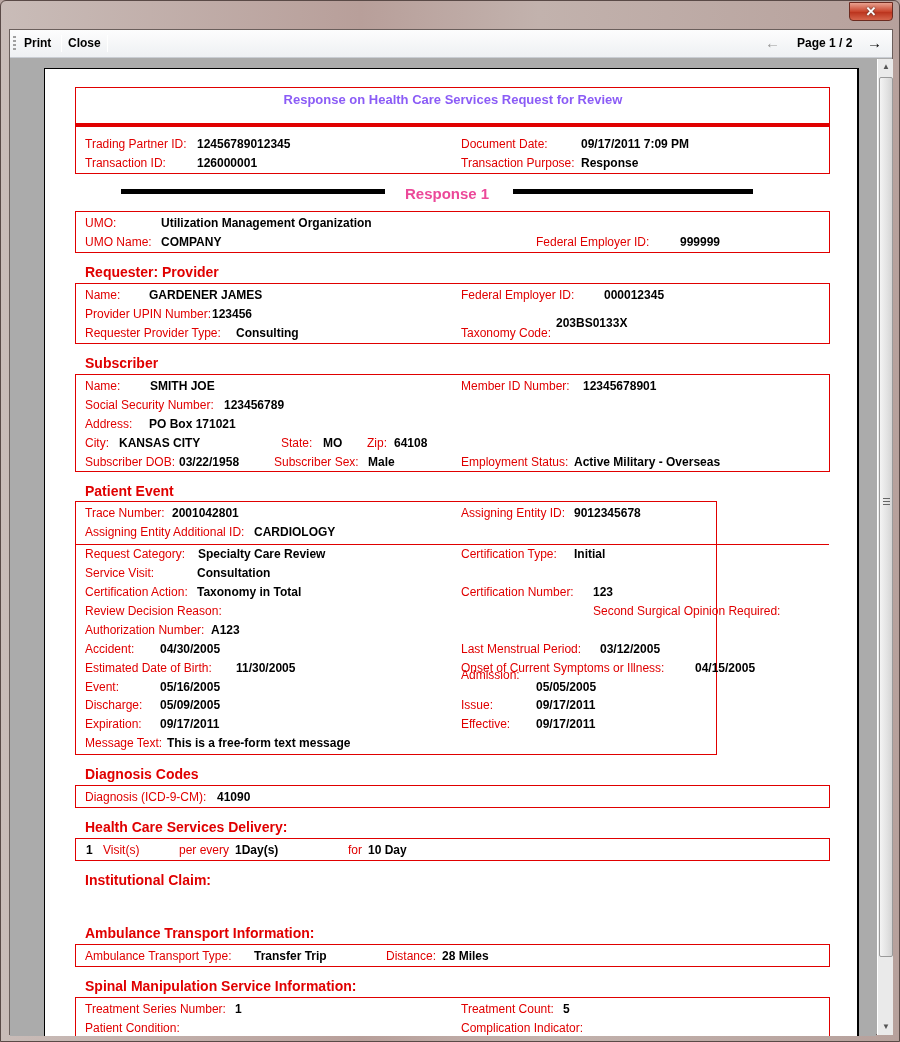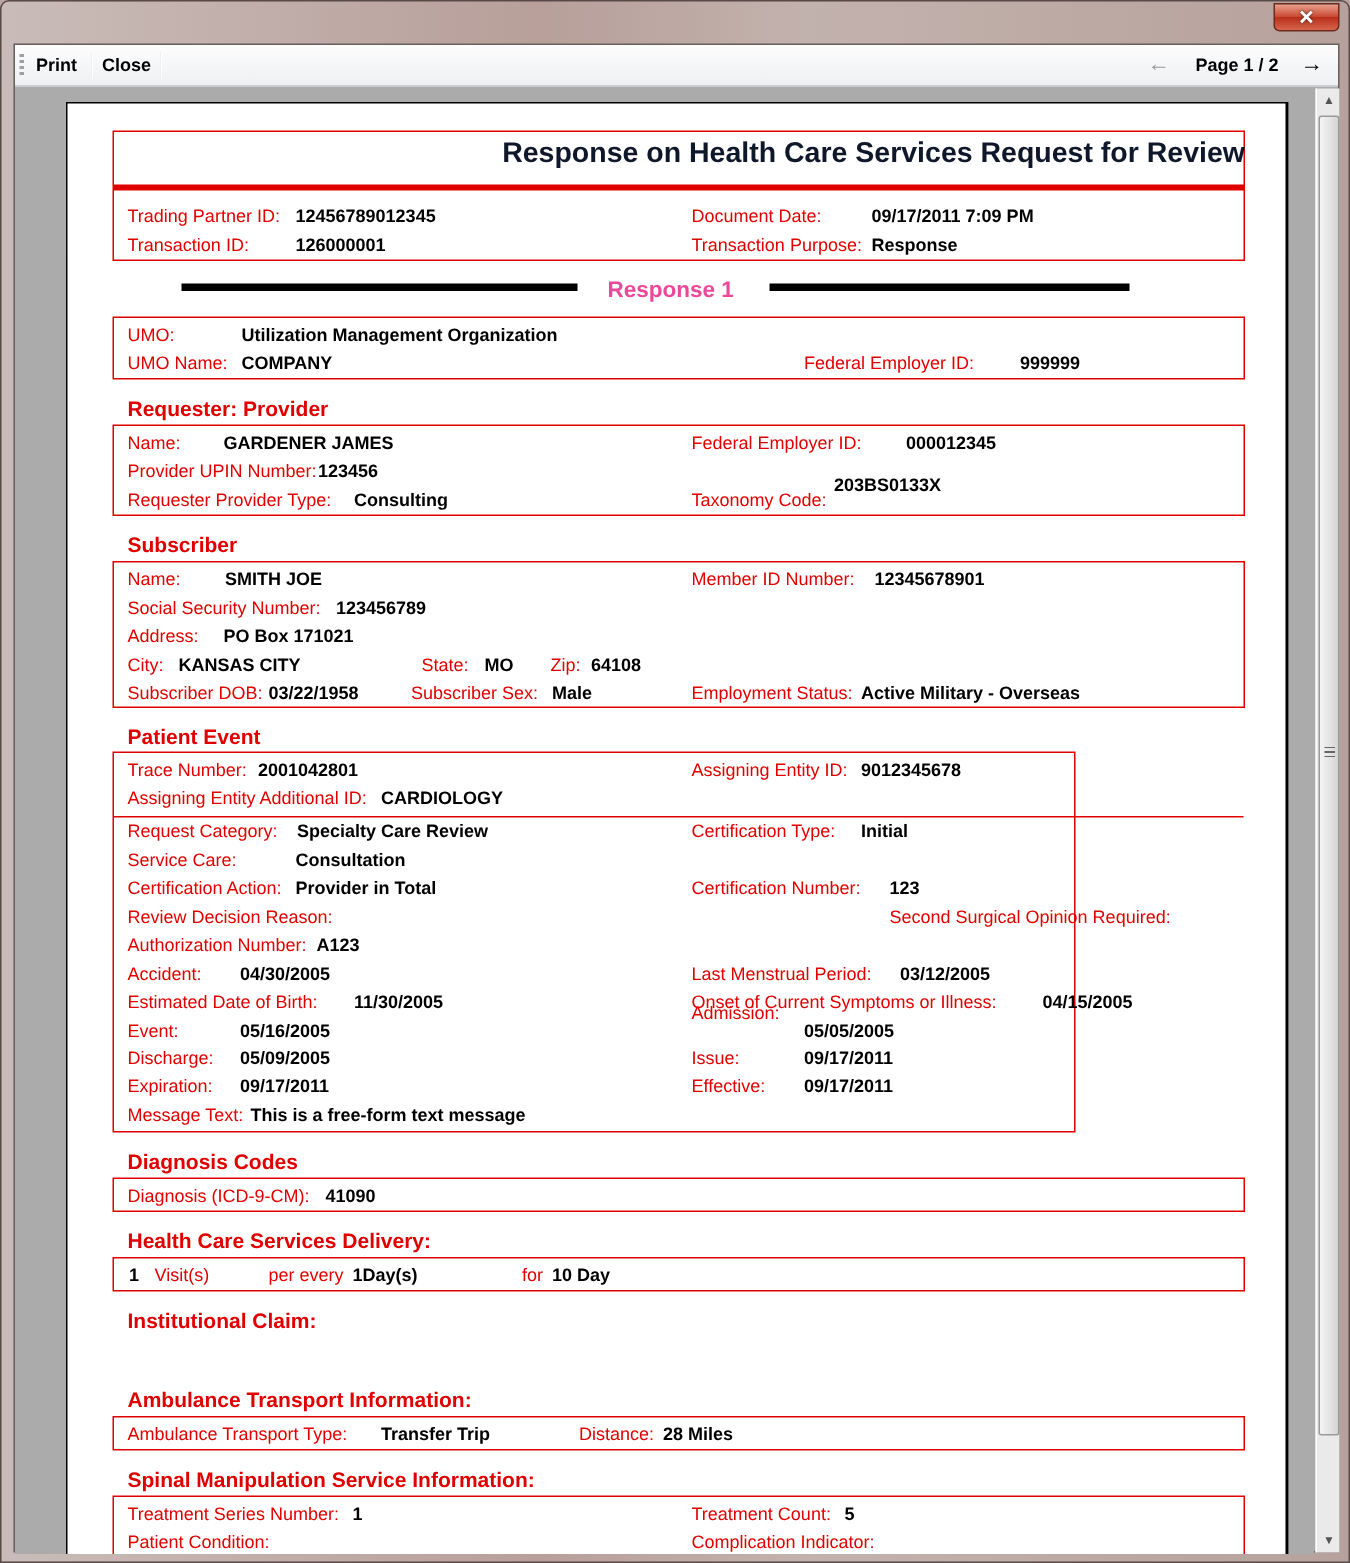--- a/index.html
+++ b/index.html
@@ -36,21 +36,21 @@
   .sb-up, .sb-down { position: absolute; left: 0; width: 16px; height: 16px; font-size: 8px; color: #555; text-align: center; line-height: 16px; }
   .sb-up { top: 0; } .sb-down { bottom: 0; }
   .sb-thumb { position: absolute; left: 1px; top: 18px; width: 14px; height: 880px;
     background: linear-gradient(90deg, #f4f4f4, #e2e2e2 60%, #d4d4d4); border: 1px solid #9a9a9a; border-radius: 2px; }
   .sb-grip { position: absolute; left: 3px; top: 420px; width: 7px; height: 8px;
     background: repeating-linear-gradient(#666 0 1px, transparent 1px 3px); }
   .lbl { position: absolute; font-size: 12px; color: #e00000; white-space: nowrap; }
   .val { position: absolute; font-size: 12px; font-weight: bold; color: #000; white-space: nowrap; }
   .box { position: absolute; border: 1px solid #e00000; }
   .sec-title { position: absolute; font-size: 14px; font-weight: bold; color: #e00000; white-space: nowrap; }
-  .doc-title { position: absolute; left: 0; top: 4px; width: 754px; text-align: right; font-size: 19px; font-weight: bold; color: #0f172a; }
+  .doc-title { position: absolute; left: 0; top: 4px; width: 754px; text-align: center; font-size: 13px; font-weight: bold; color: #8b5cf6; }
   .title-rule { position: absolute; left: 0; top: 35px; width: 754px; height: 4px; background: #e00000; }
   .resp-line { position: absolute; height: 5px; background: #000; }
   .resp-title { position: absolute; font-size: 15px; font-weight: bold; color: #ec4899; }
   .hline { position: absolute; height: 1px; background: #e00000; }
 </style>
 </head>
 <body>
 
 <div class="window">
   <div class="titlebar">
@@ -145,24 +145,24 @@
             <span class="val" style="left:96px;top:4px">2001042801</span>
             <span class="lbl" style="left:9px;top:23px">Assigning Entity Additional ID:</span>
             <span class="val" style="left:178px;top:23px">CARDIOLOGY</span>
             <span class="lbl" style="left:385px;top:4px">Assigning Entity ID:</span>
             <span class="val" style="left:498px;top:4px">9012345678</span>
 
             <div class="hline" style="left:0;top:42px;width:753px;"></div>
 
             <span class="lbl" style="left:9px;top:45px">Request Category:</span>
             <span class="val" style="left:122px;top:45px">Specialty Care Review</span>
-            <span class="lbl" style="left:9px;top:64px">Service Care:</span>
+            <span class="lbl" style="left:9px;top:64px">Service Visit:</span>
             <span class="val" style="left:121px;top:64px">Consultation</span>
             <span class="lbl" style="left:9px;top:83px">Certification Action:</span>
-            <span class="val" style="left:121px;top:83px">Provider in Total</span>
+            <span class="val" style="left:121px;top:83px">Taxonomy in Total</span>
             <span class="lbl" style="left:9px;top:102px">Review Decision Reason:</span>
             <span class="lbl" style="left:9px;top:121px">Authorization Number:</span>
             <span class="val" style="left:135px;top:121px">A123</span>
             <span class="lbl" style="left:9px;top:140px">Accident:</span>
             <span class="val" style="left:84px;top:140px">04/30/2005</span>
             <span class="lbl" style="left:9px;top:159px">Estimated Date of Birth:</span>
             <span class="val" style="left:160px;top:159px">11/30/2005</span>
             <span class="lbl" style="left:9px;top:178px">Event:</span>
             <span class="val" style="left:84px;top:178px">05/16/2005</span>
             <span class="lbl" style="left:9px;top:196px">Discharge:</span>

